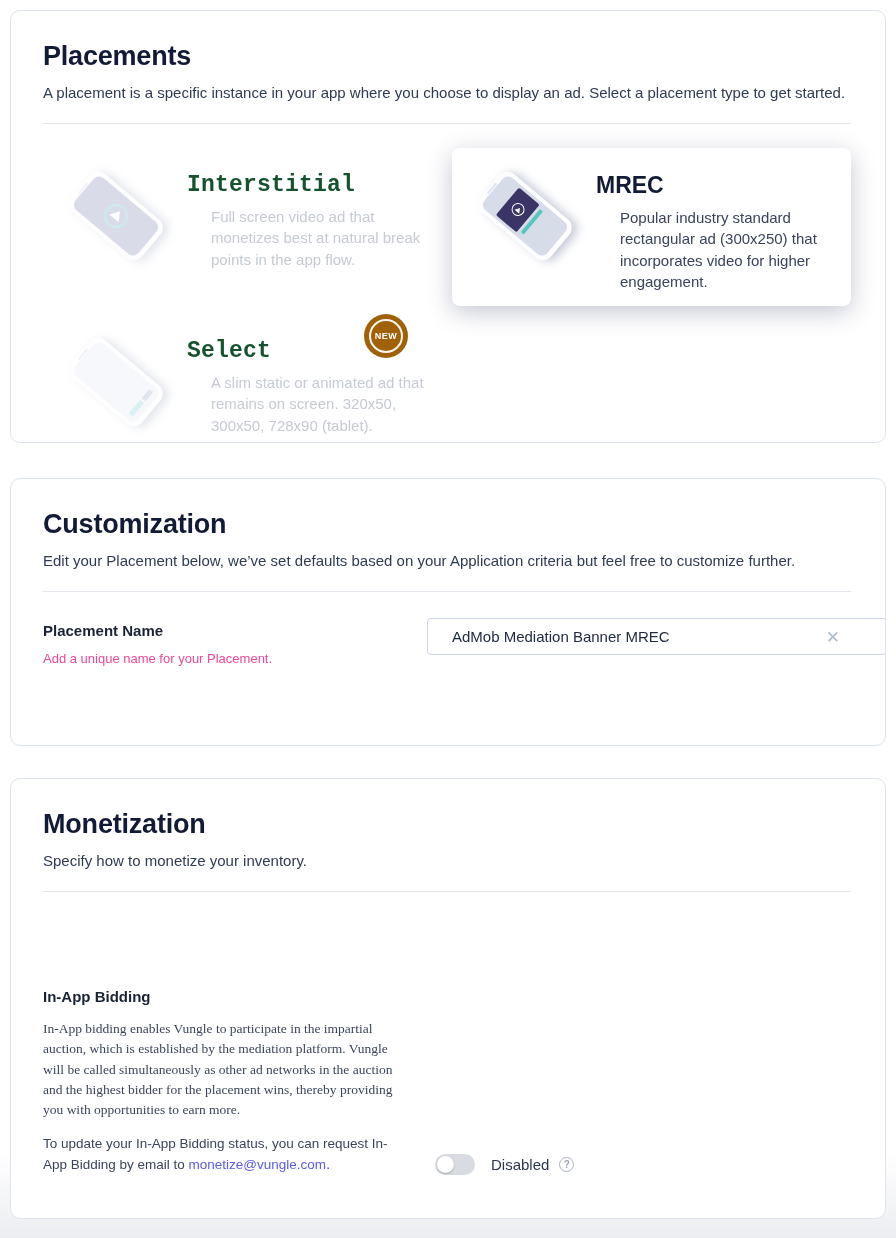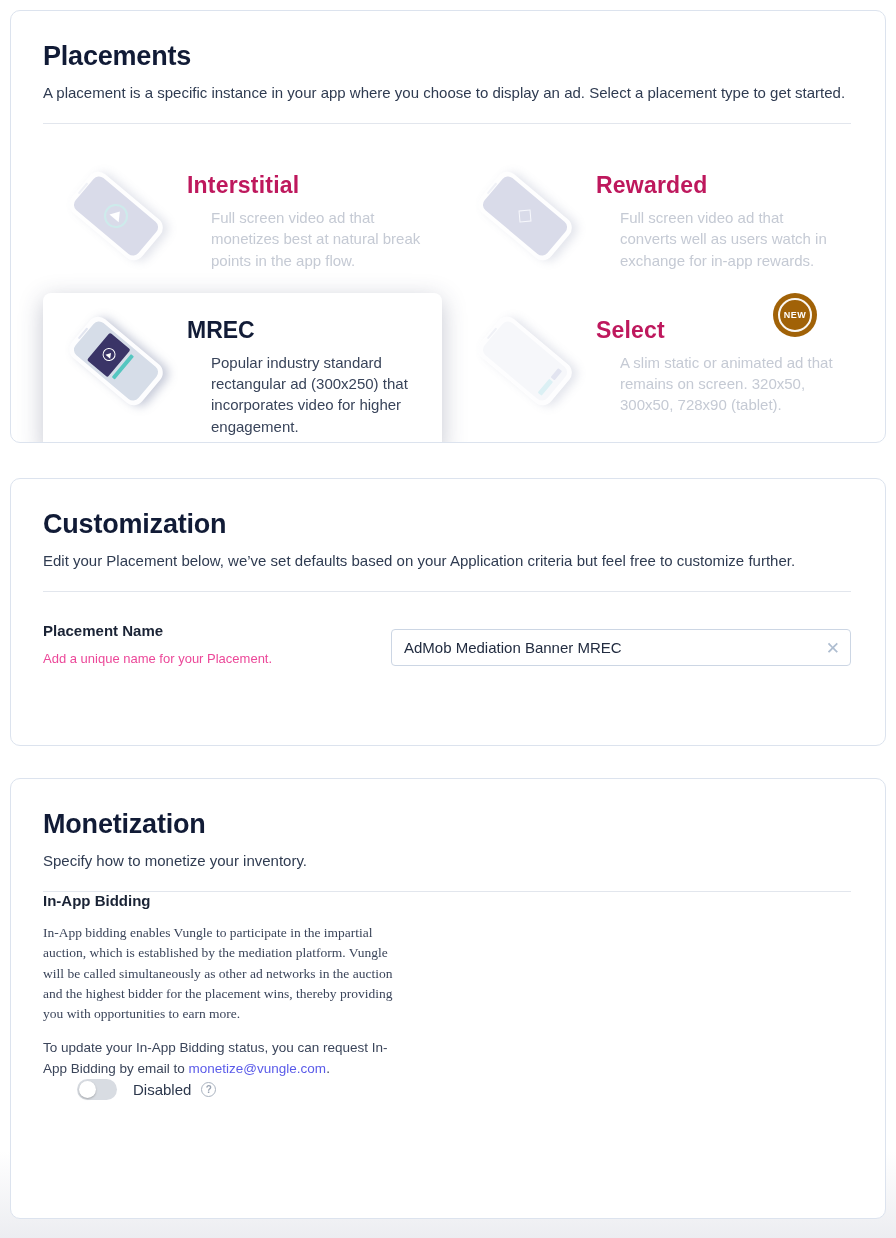--- a/index.html
+++ b/index.html
@@ -110,59 +110,59 @@
   }
   .mrec-bar {
     position: absolute; top: 48px; left: 6px; right: 6px; height: 4px;
     background: #55c6c0; border-radius: 1px;
   }
   .banner-bar1 { position: absolute; bottom: 6px; left: 5px; width: 18px; height: 5px; background: #b8e2ea; border-radius: 1px; }
   .banner-bar2 { position: absolute; bottom: 6px; left: 25px; width: 12px; height: 5px; background: #c6cbe2; border-radius: 1px; }
   .placement-text { padding-top: 10px; padding-left: 4px; flex: 1; }
   .placement-name { font-size: 23px; font-weight: bold; letter-spacing: 0.2px; margin-bottom: 8px; }
   .placement-desc { font-size: 15px; line-height: 1.42; max-width: 265px; margin-left: 24px; }
-  .faded .placement-name { color: #be185d; }
+  .faded .placement-name { color: #14532d; font-family: Liberation Mono, monospace; }
   .faded .placement-desc { color: #c5cad4; }
   .selected .placement-name { color: #121c37; letter-spacing: 0; }
   .selected .placement-desc { color: #39445a; }
   .new-badge {
     position: absolute; top: 0px; right: 34px;
     width: 44px; height: 44px; border-radius: 50%;
     background: #a16207;
     display: flex; align-items: center; justify-content: center;
   }
   .new-badge .inner-ring {
     width: 34px; height: 34px; border-radius: 50%;
     border: 2px solid rgba(255,255,255,0.95);
     display: flex; align-items: center; justify-content: center;
     font-size: 9px; font-weight: bold; color: #ffffff; letter-spacing: 0.5px;
   }
 
   
-  .field-row { margin-top: 26px; display: flex; align-items: flex-end; gap: 44px; }
+  .field-row { margin-top: 26px; display: flex; align-items: flex-start; gap: 44px; }
   .field-label-block { flex: 1; padding-top: 4px; }
   .field-label { font-size: 15px; font-weight: bold; color: #1a2335; }
   .field-helper { font-size: 13px; color: #ec4899; margin-top: 12px; }
   .input-wrap { position: relative; width: 460px; }
   .text-input {
     width: 100%; height: 37px;
     border: 1px solid #ccd6e4; border-radius: 4px;
-    padding: 0 32px 0 12px;
+    padding: 0 32px 0 24px;
     font-family: "Liberation Sans", sans-serif;
     font-size: 15px; color: #222c40;
-    outline: none; background: #fff;
+    outline: none; background: #fff; margin-left: 36px;
   }
   .clear-btn {
     position: absolute; right: 9px; top: 50%; transform: translateY(-50%);
     border: none; background: none; cursor: pointer;
     color: #aebdd0; font-size: 17px; line-height: 1; padding: 2px;
   }
 
   
-  .bidding-row { display: flex; align-items: flex-start; flex-direction: column; }
+  .bidding-row { margin-top: 96px; display: flex; align-items: flex-end; }
   .bidding-left { width: 358px; flex: none; }
   .bidding-label { font-size: 15px; font-weight: bold; color: #1a2335; }
   .bidding-desc { font-size: 13.5px; line-height: 1.5; color: #3b455a; margin-top: 14px; font-family: Liberation Serif, serif; }
   .bidding-note { font-size: 13.5px; line-height: 1.5; color: #3b455a; margin-top: 14px; }
   .email-link { color: #5a5be9; text-decoration: none; cursor: pointer; }
   .bidding-right { display: flex; align-items: center; margin-left: 34px; padding-top: 0px; }
   .toggle {
     width: 40px; height: 21px; border-radius: 11px;
     background: #d8dce2; position: relative; cursor: pointer; border: none;
   }
@@ -210,34 +210,20 @@
               </span>
           </div>
         </div>
       </div>
       <div class="placement-text">
         <div class="placement-name">Interstitial</div>
         <div class="placement-desc">Full screen video ad that monetizes best at natural break points in the app flow.</div>
       </div>
     </div>
 
-    <div class="placement-option faded">
-      <div class="icon-box">
-        <div class="phone">
-          <span class="notch"></span>
-          <div class="screen lavender">
-            <span class="gem"></span>
-          </div>
-        </div>
-      </div>
-      <div class="placement-text">
-        <div class="placement-name">Rewarded</div>
-        <div class="placement-desc">Full screen video ad that converts well as users watch in exchange for in-app rewards.</div>
-      </div>
-    </div>
 
     <div class="placement-option selected">
       <div class="icon-box">
         <div class="phone">
           <span class="notch"></span>
           <div class="screen light">
             <div class="mrec-ad">
                 <span class="mini-ring">
                   <span class="mini-tri"></span>
                 </span>

